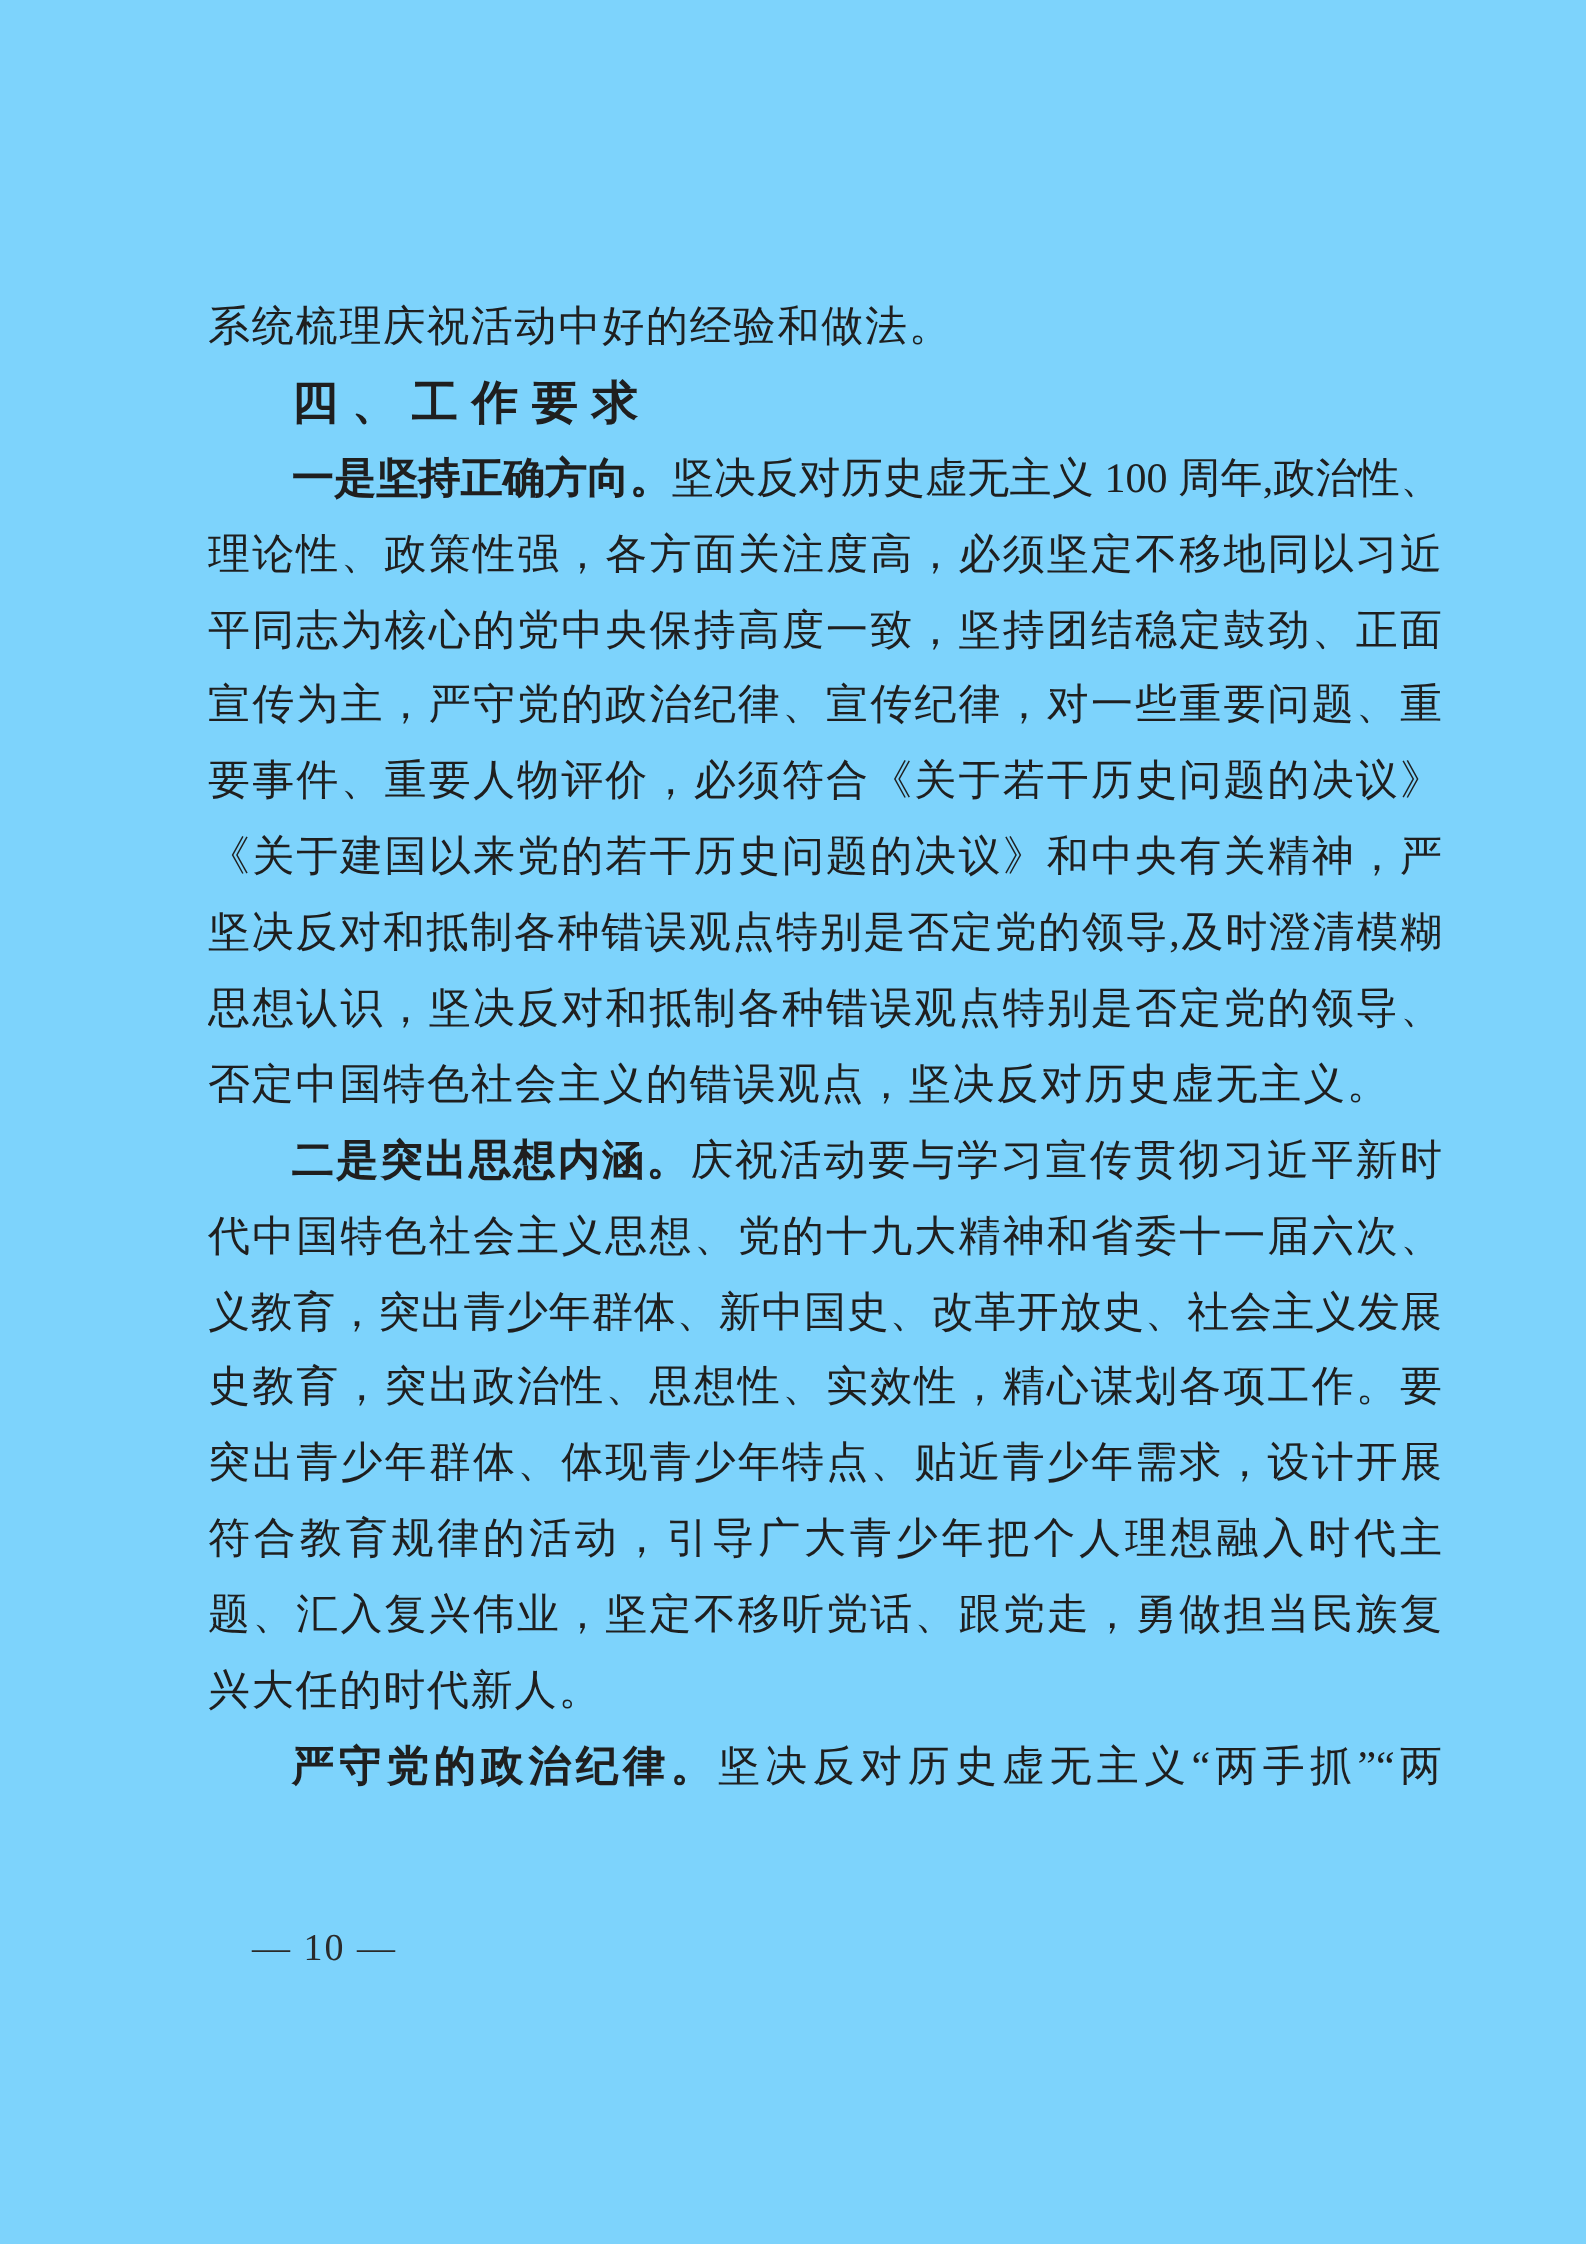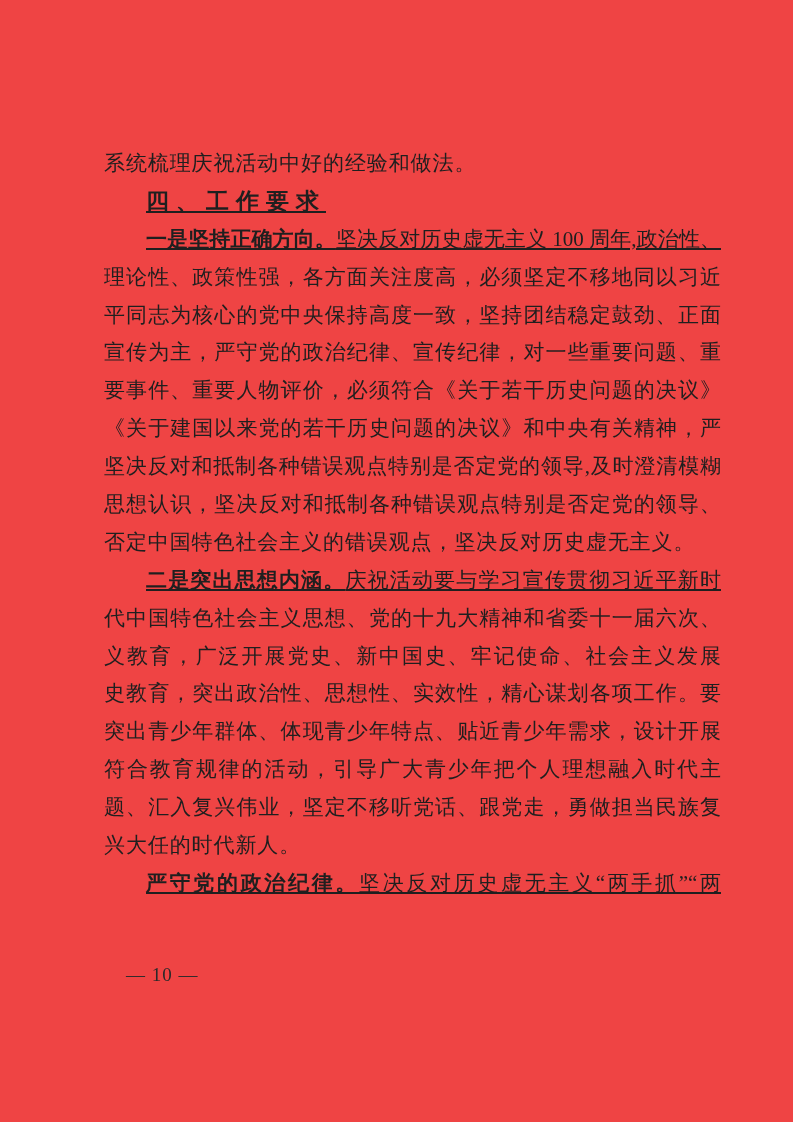--- a/index.html
+++ b/index.html
@@ -4,21 +4,21 @@
 <style>
   html, body {
     margin: 0;
     padding: 0;
     background: #e8e8e8;
   }
   .page {
     position: relative;
     width: 793px;
     height: 1122px;
-    background: #ef4444;
+    background: #7dd3fc;
     overflow: hidden;
     font-family: "Liberation Serif", "DejaVu Serif", serif;
     color: #1f1f1f;
   }
   .text-block {
     position: absolute;
     left: 104px;
     top: 145px;
     width: 617px;
   }
@@ -30,21 +30,20 @@
     letter-spacing: 0.9px;
   }
   .j {
     text-align: justify;
     text-align-last: justify;
     text-justify: inter-character;
     letter-spacing: 0;
   }
   .ind {
     text-indent: 42px;
-    text-decoration: underline;
   }
   .h {
     font-family: "Liberation Sans", "DejaVu Sans", sans-serif;
     font-weight: bold;
     font-size: 23px;
     letter-spacing: 7px;
   }
   .lead {
     font-weight: 700;
   }
@@ -70,21 +69,21 @@
     <div class="line j">理论性、政策性强，各方面关注度高，必须坚定不移地同以习近</div>
     <div class="line j">平同志为核心的党中央保持高度一致，坚持团结稳定鼓劲、正面</div>
     <div class="line j">宣传为主，严守党的政治纪律、宣传纪律，对一些重要问题、重</div>
     <div class="line j">要事件、重要人物评价，必须符合《关于若干历史问题的决议》</div>
     <div class="line j">《关于建国以来党的若干历史问题的决议》和中央有关精神，严</div>
     <div class="line j">坚决反对和抵制各种错误观点特别是否定党的领导,及时澄清模糊</div>
     <div class="line j">思想认识，坚决反对和抵制各种错误观点特别是否定党的领导、</div>
     <div class="line">否定中国特色社会主义的错误观点，坚决反对历史虚无主义。</div>
     <div class="line j ind"><span class="lead">二是突出思想内涵。</span><span>庆祝活动要与学习宣传贯彻习近平新时</span></div>
     <div class="line j">代中国特色社会主义思想、党的十九大精神和省委十一届六次、</div>
-    <div class="line j">义教育，广泛开展党史、新中国史、牢记使命、社会主义发展</div>
+    <div class="line j">义教育，突出青少年群体、新中国史、改革开放史、社会主义发展</div>
     <div class="line j">史教育，突出政治性、思想性、实效性，精心谋划各项工作。要</div>
     <div class="line j">突出青少年群体、体现青少年特点、贴近青少年需求，设计开展</div>
     <div class="line j">符合教育规律的活动，引导广大青少年把个人理想融入时代主</div>
     <div class="line j">题、汇入复兴伟业，坚定不移听党话、跟党走，勇做担当民族复</div>
     <div class="line">兴大任的时代新人。</div>
     <div class="line j ind"><span class="lead">严守党的政治纪律。</span><span>坚决反对历史虚无主义“两手抓”“两</span></div>
   </div>
   <div class="footer">— 10 —</div>
 </div>
 

